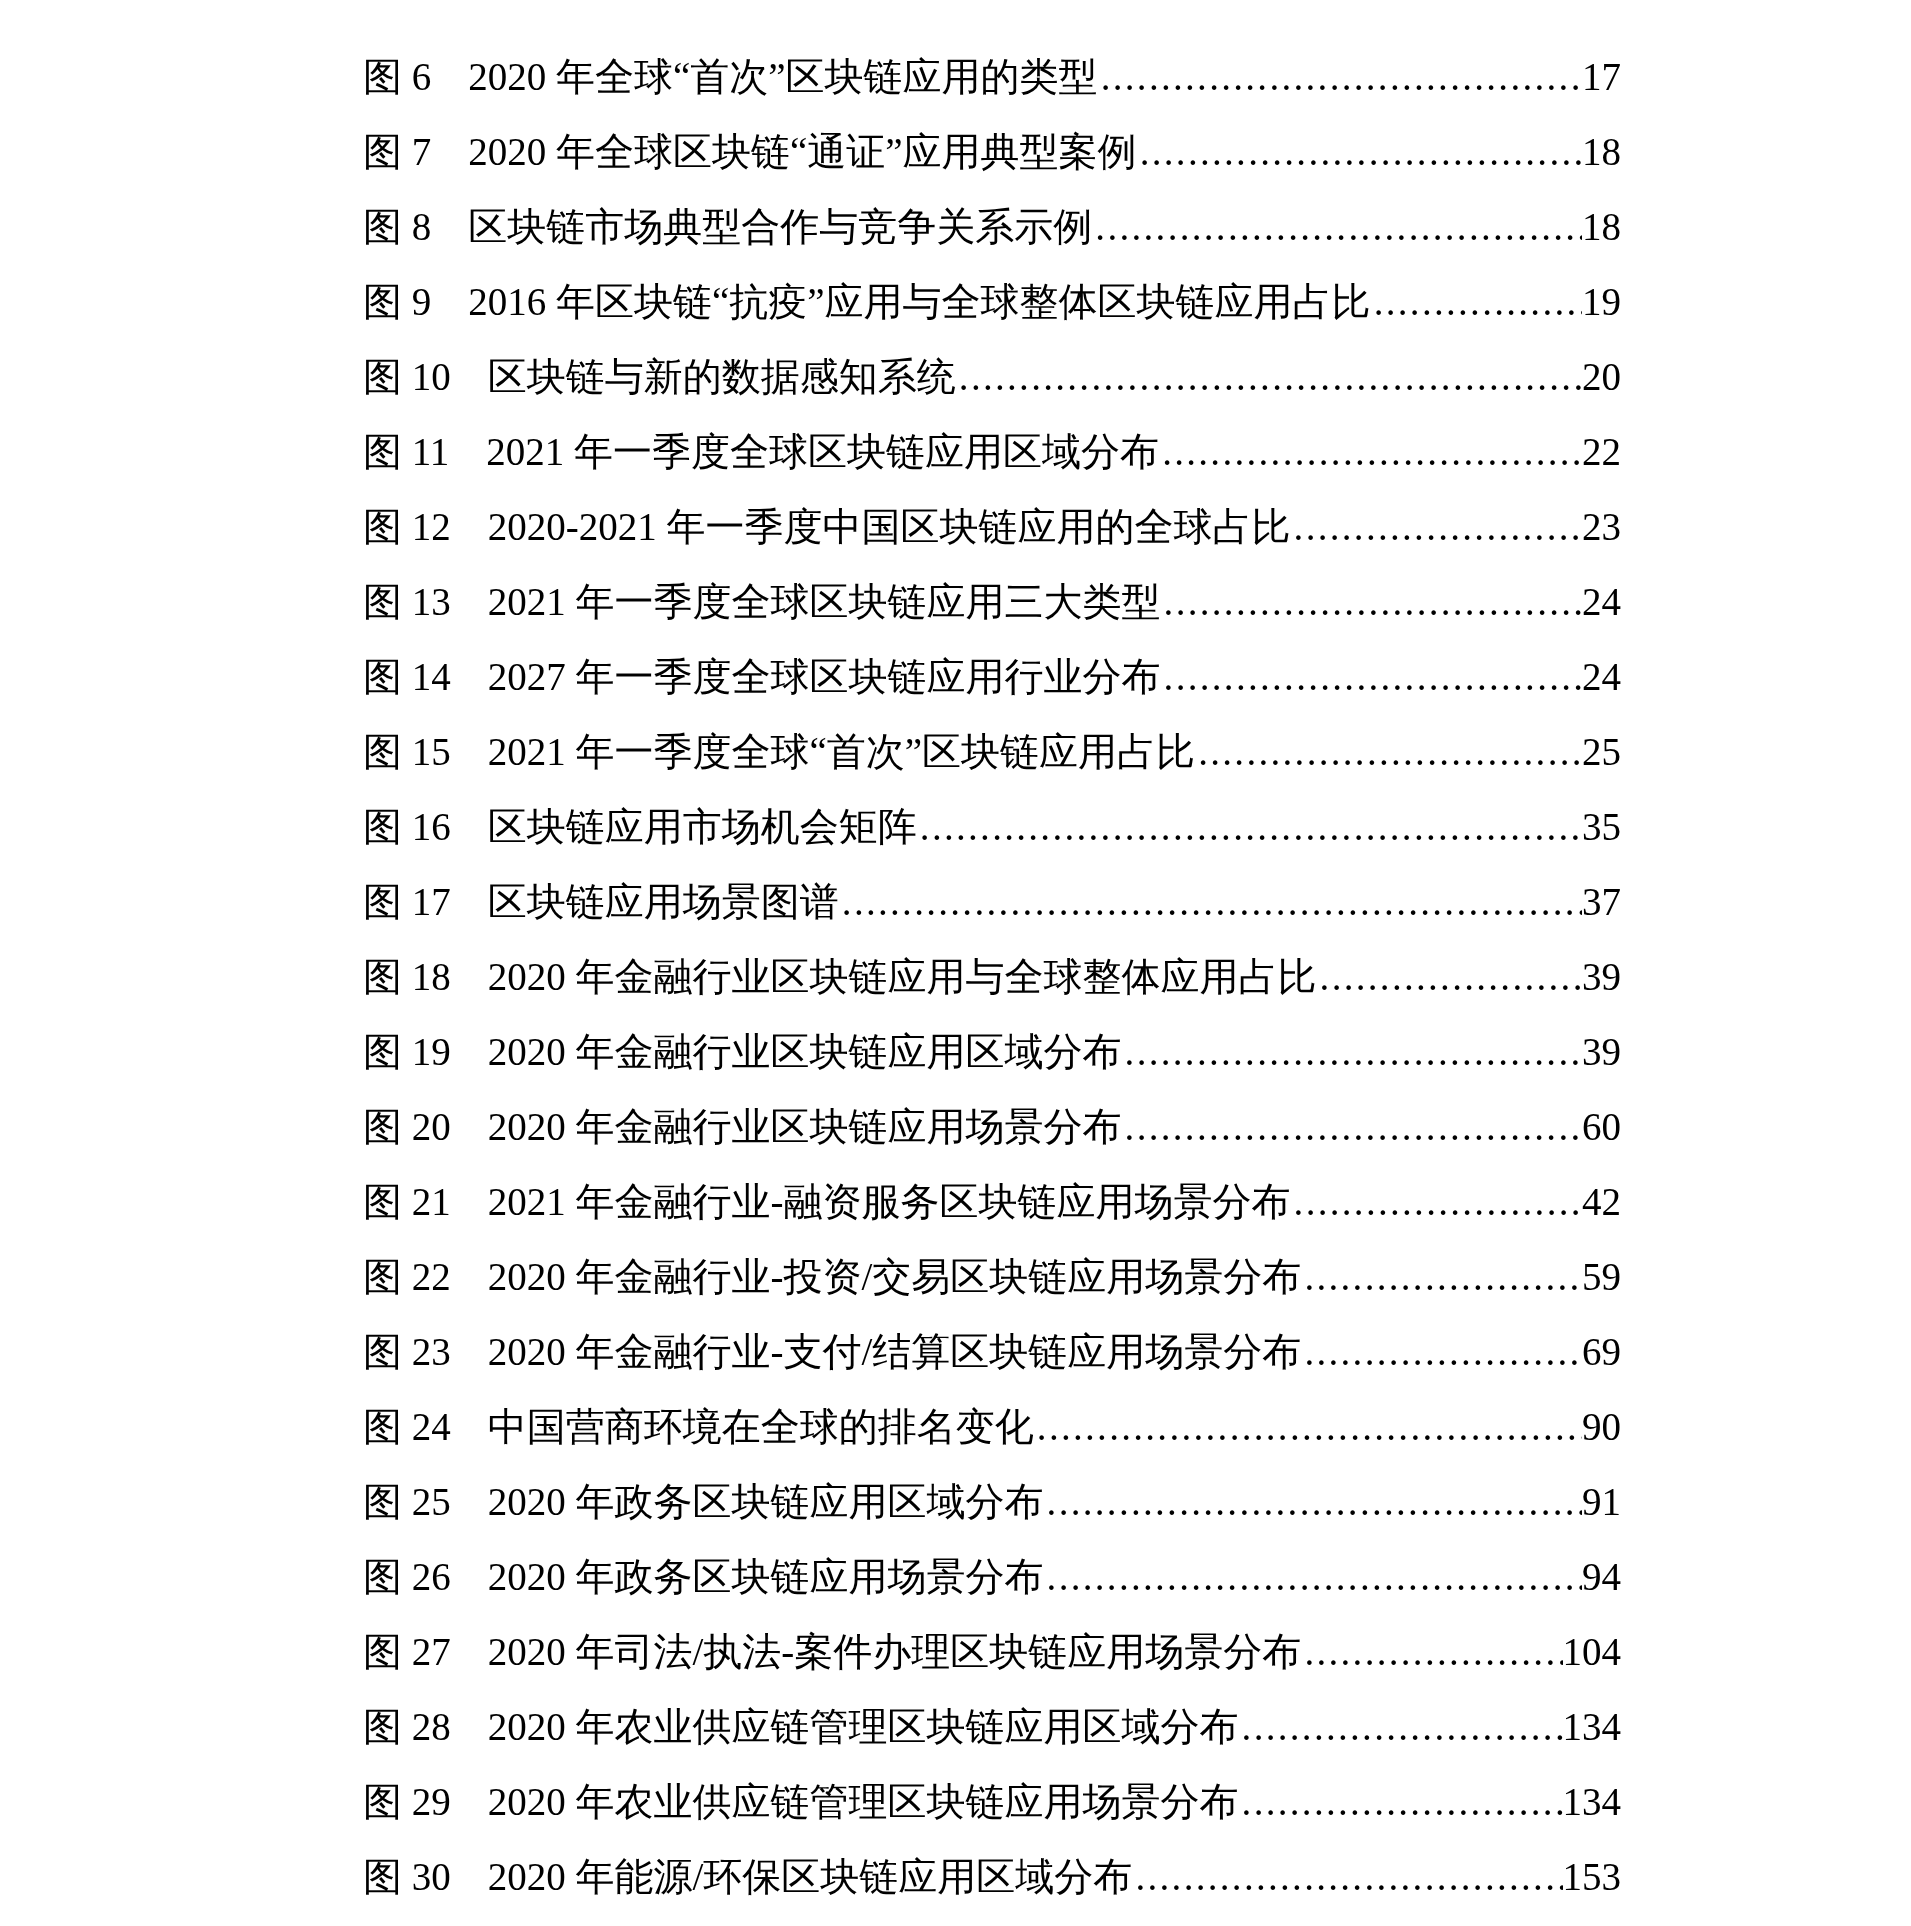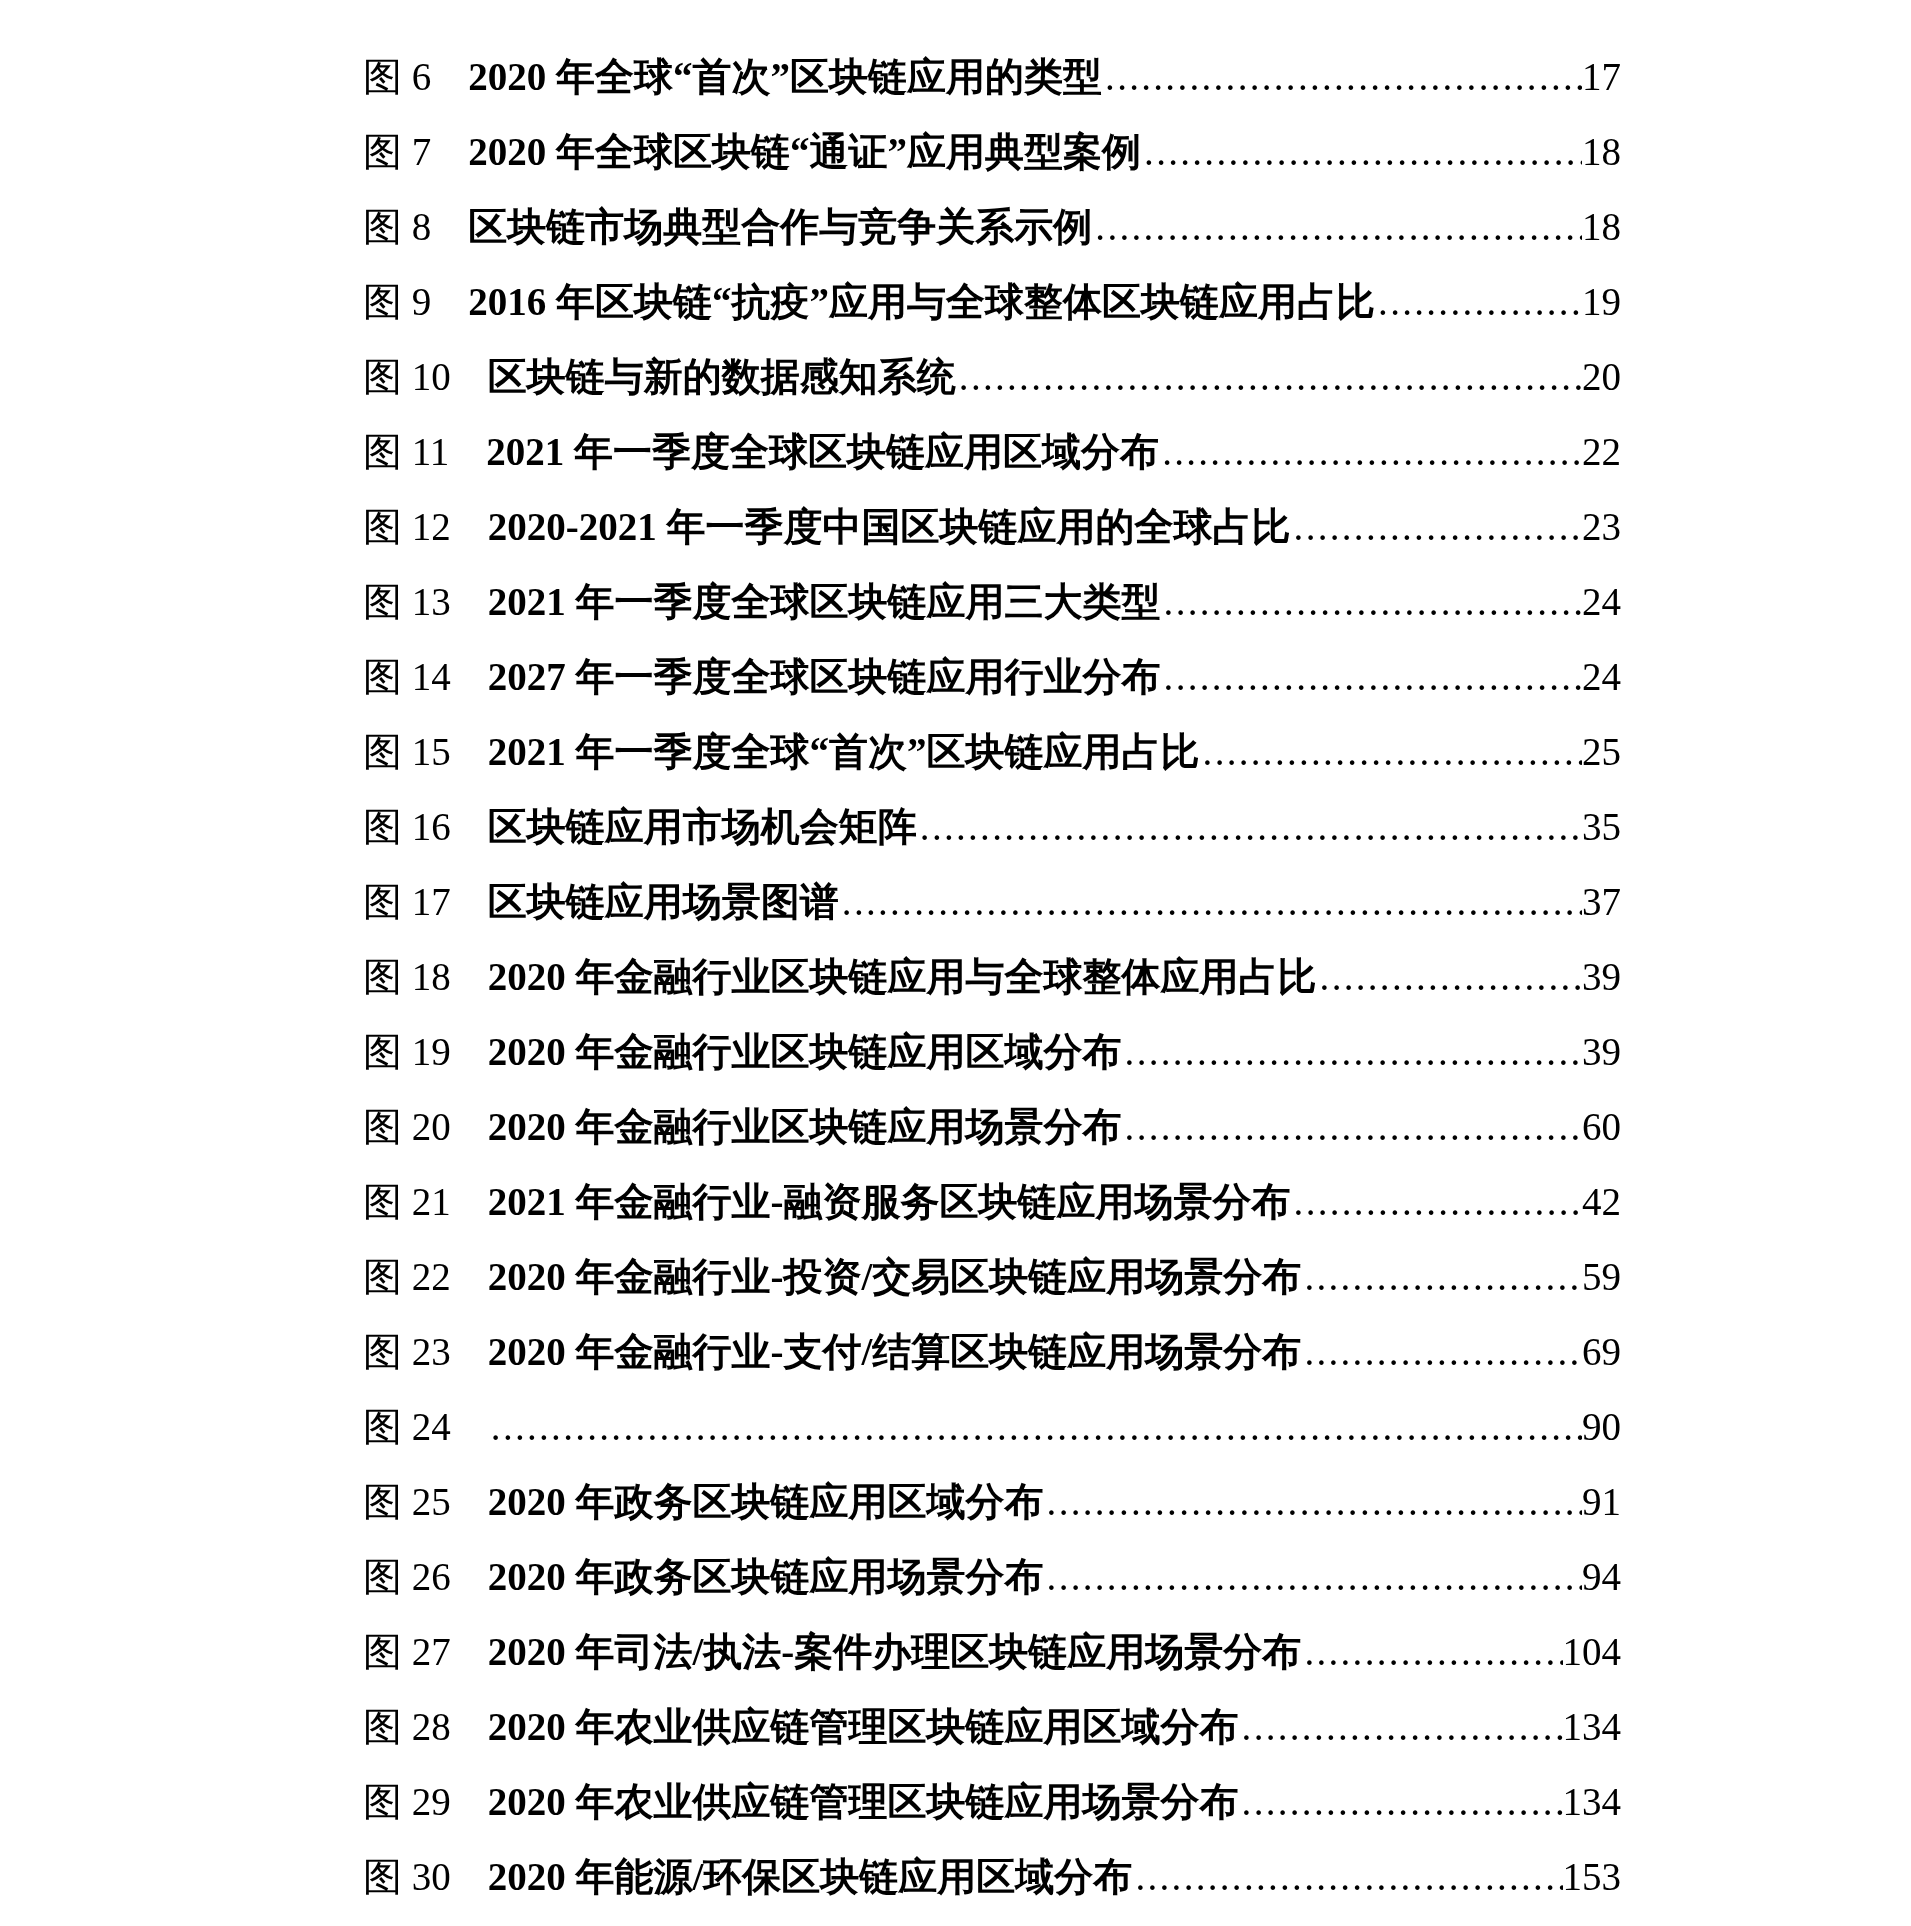--- a/index.html
+++ b/index.html
@@ -30,21 +30,20 @@
     line-height: 75px;
     font-size: 39px;
     white-space: nowrap;
   }
   .toc-label {
     flex: 0 0 auto;
     margin-right: 37px;
   }
   .toc-title {
     flex: 0 0 auto;
-    font-weight: bold;
   }
   .toc-leader {
     flex: 1 1 auto;
     min-width: 0;
     overflow: hidden;
     white-space: nowrap;
     letter-spacing: 2.3px;
     margin-left: 3.1px;
   }
   .toc-page {
@@ -178,20 +177,21 @@
 
   <div class="toc-row">
     <span class="toc-label">图 23</span>
     <span class="toc-title">2020 年金融行业-支付/结算区块链应用场景分布</span>
     <span class="toc-leader" aria-hidden="true">................................................................................................................................................................</span>
     <span class="toc-page">69</span>
   </div>
 
   <div class="toc-row">
     <span class="toc-label">图 24</span>
+    <span class="toc-title">中国营商环境在全球的排名变化</span>
     <span class="toc-leader" aria-hidden="true">................................................................................................................................................................</span>
     <span class="toc-page">90</span>
   </div>
 
   <div class="toc-row">
     <span class="toc-label">图 25</span>
     <span class="toc-title">2020 年政务区块链应用区域分布</span>
     <span class="toc-leader" aria-hidden="true">................................................................................................................................................................</span>
     <span class="toc-page">91</span>
   </div>

